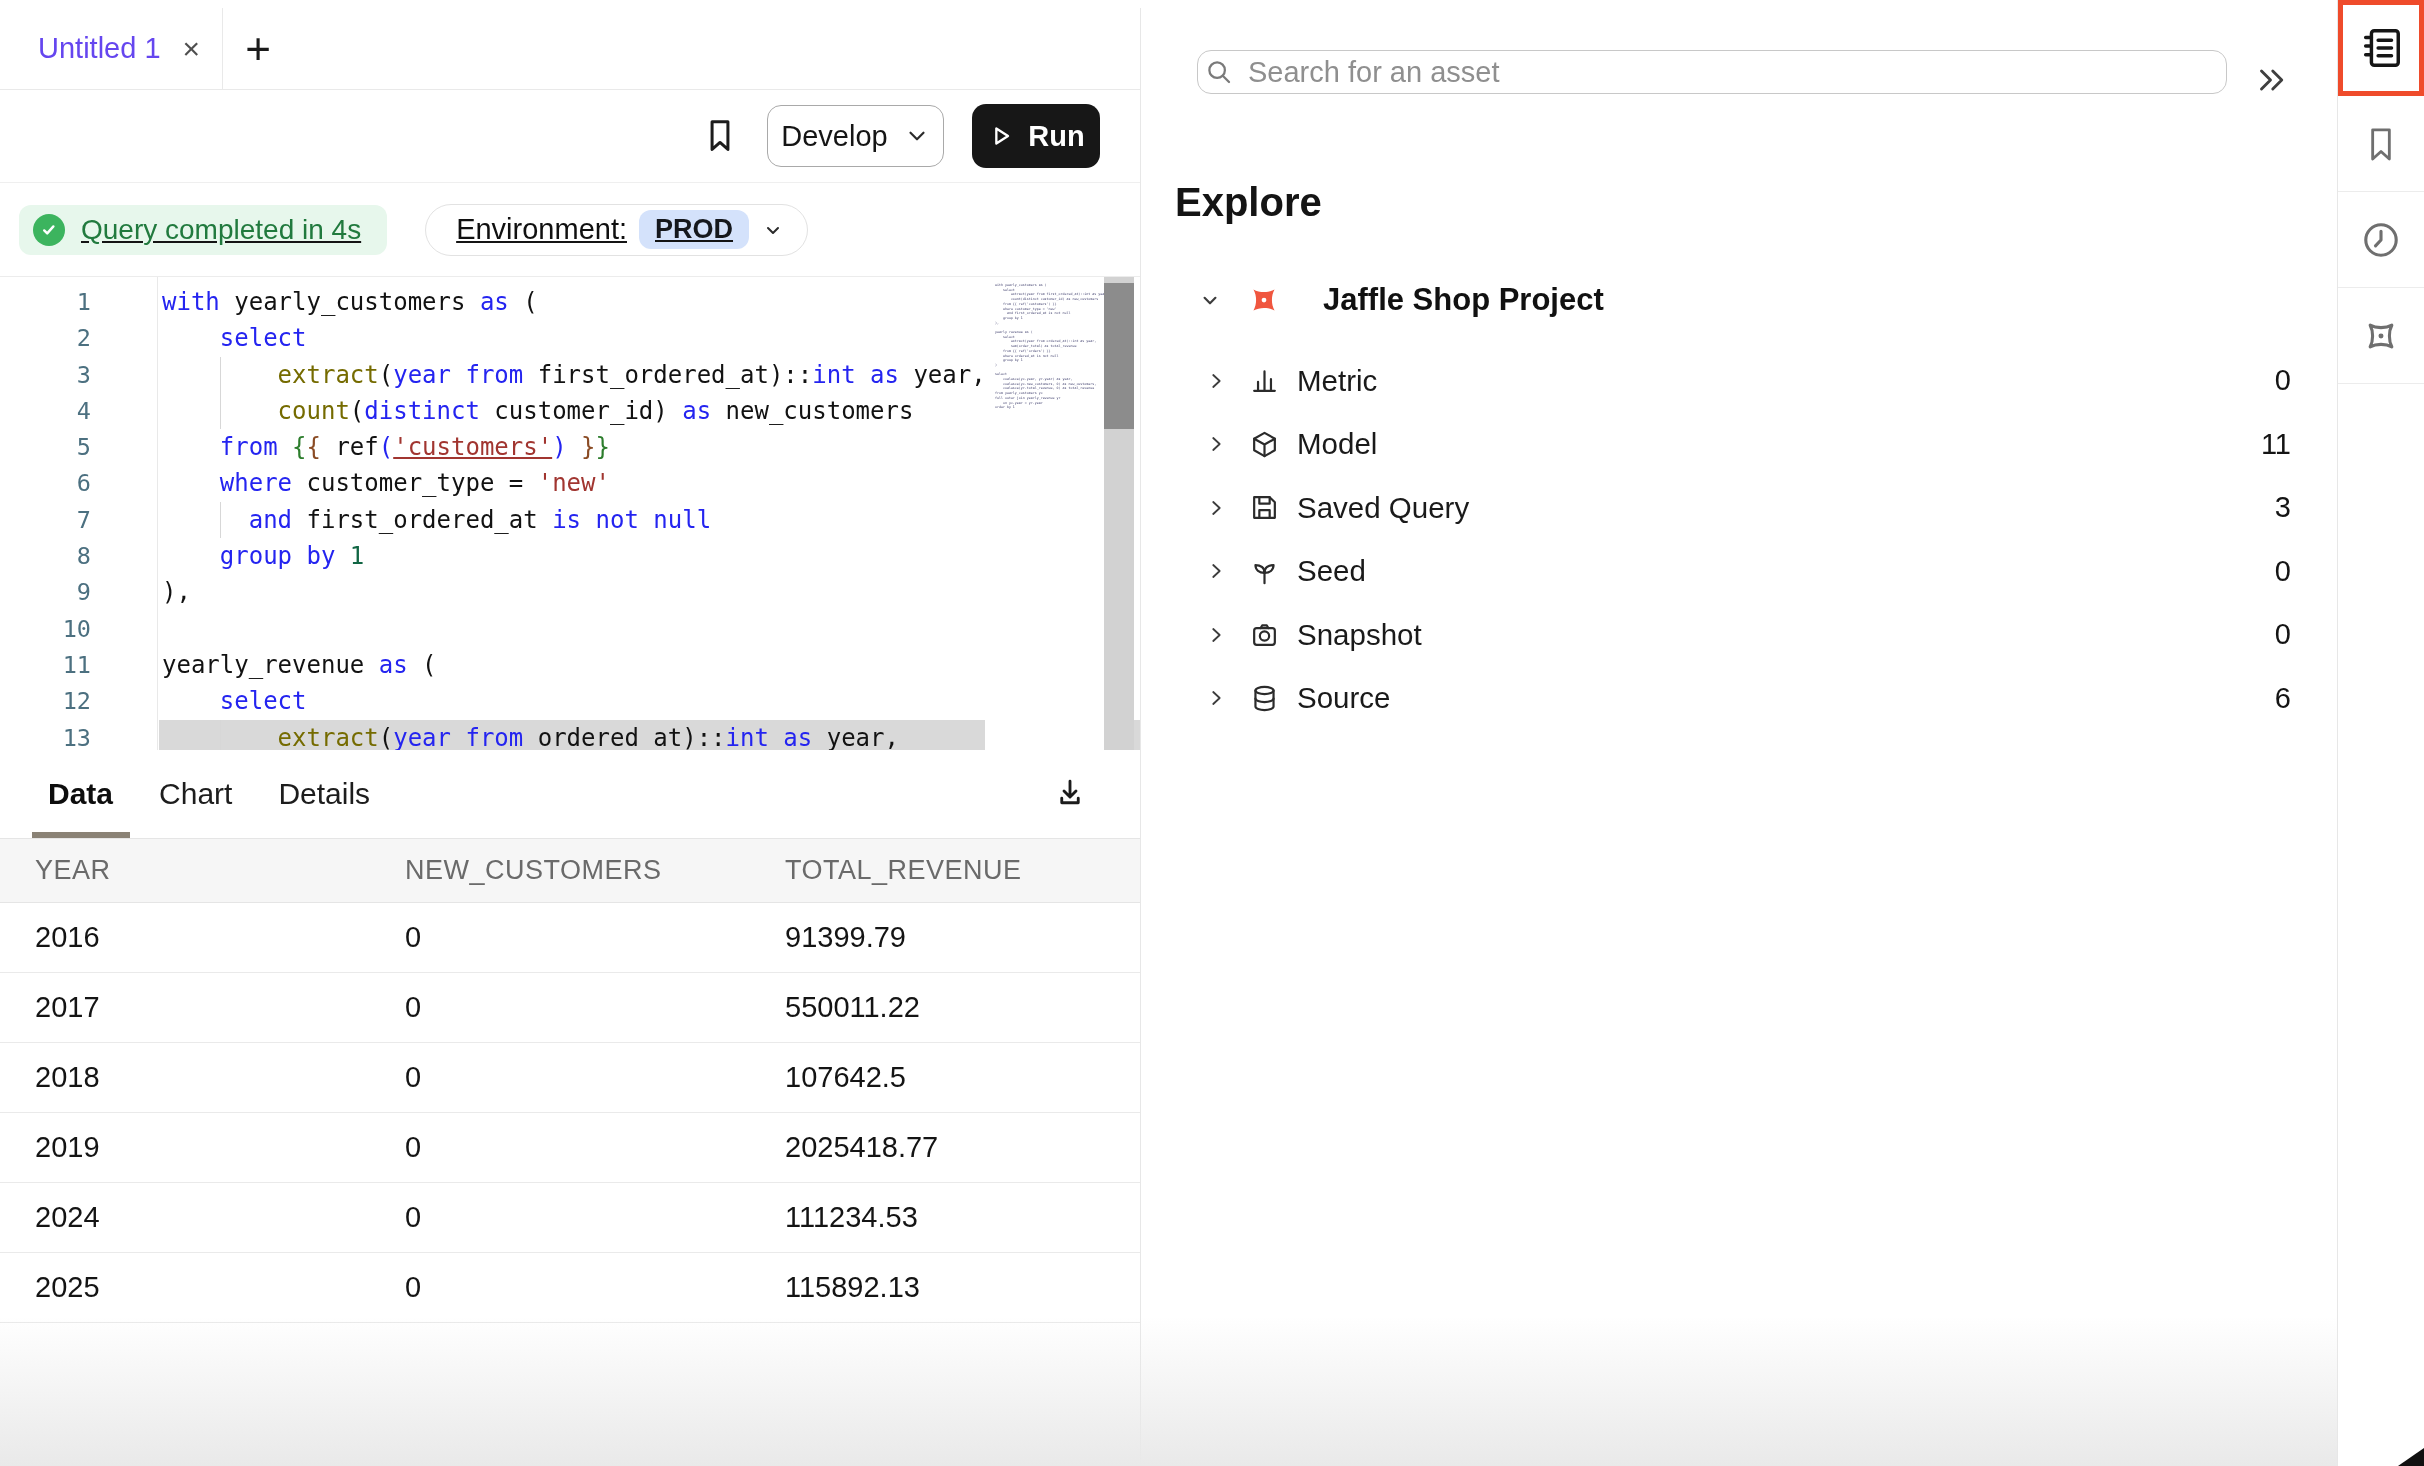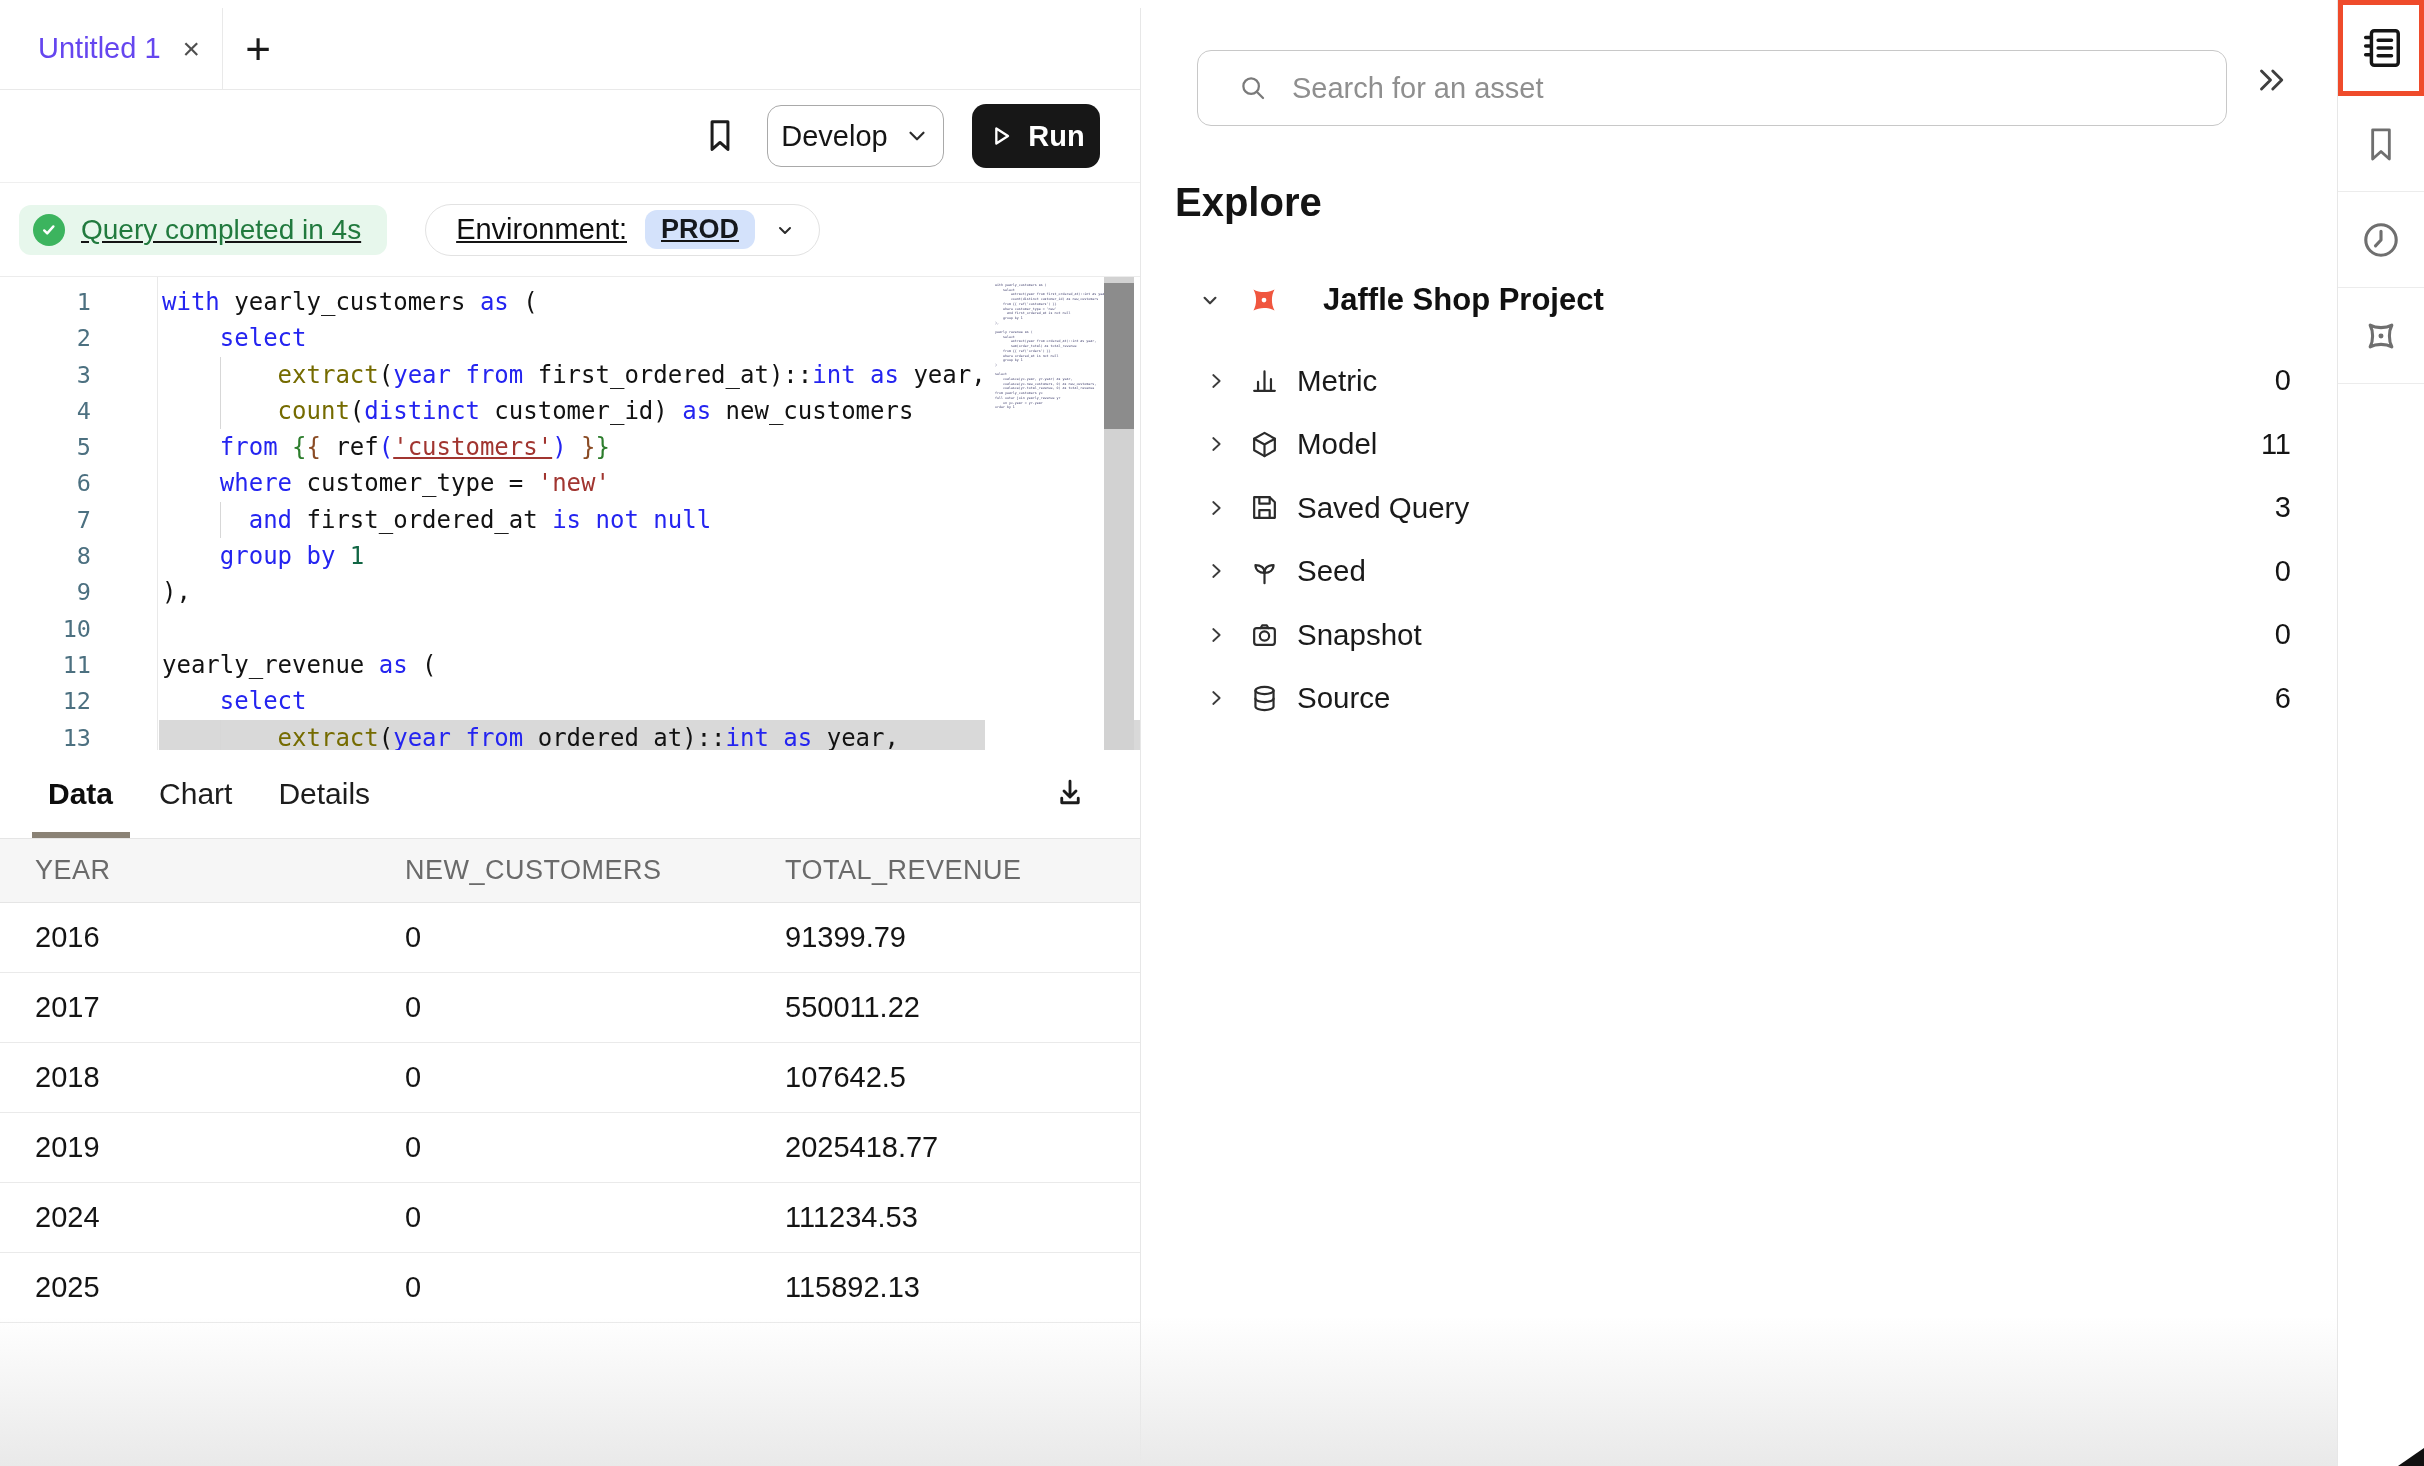--- a/index.html
+++ b/index.html
@@ -20,21 +20,21 @@
   .toolbar { position:relative; height:93px; border-bottom:1px solid #efefef; display:flex; align-items:center; justify-content:flex-end; padding-right:40px; gap:28px; }
   .icon-btn { display:flex; align-items:center; justify-content:center; cursor:pointer; }
   .btn { display:flex; align-items:center; justify-content:center; height:62px; border-radius:14px; font-size:29px; cursor:pointer; }
   .btn-develop { width:177px; background:#fff; border:1.5px solid #a9a9a9; gap:16px; color:#151515; }
   .btn-run { width:128px; height:64px; background:#171717; color:#fff; gap:13px; font-weight:600; }
 
   .status-row { position:relative; height:93px; display:flex; align-items:center; gap:38px; padding-left:19px;text-decoration:underline; }
   .query-pill { display:flex; align-items:center; gap:16px; height:50px; padding:0 26px 0 14px; background:#e7f7ec; border-radius:12px; }
   .query-check { width:32px; height:32px; border-radius:50%; background:#3cb45e; display:flex; align-items:center; justify-content:center; }
   .query-text { color:#217a3e; font-size:28px; font-weight:500; }
-  .env-select { display:flex; align-items:center; gap:18px; height:52px; padding:0 22px 0 30px; background:#fff; border:1.5px solid #e2e2e2; border-radius:26px; cursor:pointer; }
+  .env-select { display:flex; align-items:center; gap:12px; height:52px; padding:0 22px 0 30px; background:#fff; border:1.5px solid #e2e2e2; border-radius:26px; cursor:pointer; }
   .env-label { font-size:29px; color:#101010; }
   .env-badge { background:#d4e2fb; border-radius:12px; padding:4px 16px; font-size:27px; font-weight:600; color:#15181d; }
 
   
   .editor { position:relative; height:474px; border-top:1px solid #ececec; overflow:hidden; background:#fff; }
   .gutter { position:absolute; left:0; top:0; bottom:0; width:158px; border-right:1px solid #e9e9e9; padding-top:7px; }
   .gn { height:36.3px; line-height:36.3px; text-align:right; padding-right:66px; color:#4c7080; font-family:"DejaVu Sans Mono", monospace; font-size:23.5px; }
   .code-lines { position:absolute; left:159px; right:0; top:0; padding-top:7px; }
   .cl { height:36.3px; line-height:36.3px; white-space:pre; font-family:"DejaVu Sans Mono", monospace; font-size:24px; color:#121212; padding-left:3px; }
   .cl.hl { background:#d9d9d9; }
@@ -64,21 +64,21 @@
   .c2 { flex:0 0 380px; padding-left:35px; }
   .c3 { flex:1 1 auto; padding-left:35px; }
   .thead span { font-size:27px; color:#6a6a6a; letter-spacing:.5px; }
   .trow span { font-size:29px; color:#141414; }
 
   .bottom-fade { position:absolute; left:0; bottom:0; width:2337px; height:150px; background:linear-gradient(to bottom, rgba(233,233,233,0), #e9e9e9); pointer-events:none; }
 
   
   .right-panel { position:absolute; left:1142px; top:0; width:1195px; height:1466px; background:#fff; }
   .search-row { position:absolute; left:0; top:0; width:100%; height:130px; }
-  .search-box { position:absolute; left:55px; top:50px; width:1030px; height:76px; border:1.5px solid #c8c8c8; border-radius:14px; display:flex; align-items:center; padding-left:40px; gap:24px; background:#fff; }
+  .search-box { position:absolute; left:55px; top:50px; width:1030px; height:44px; border:1.5px solid #c8c8c8; border-radius:14px; display:flex; align-items:center; padding-left:6px; gap:14px; background:#fff; }
   .search-box input { border:none; outline:none; font-size:29px; font-family:"Liberation Sans", sans-serif; color:#1a1a1a; width:880px; background:transparent; }
   .search-box input::placeholder { color:#8f8f8f; }
   .collapse-btn { position:absolute; left:1112px; top:62px; cursor:pointer; }
   .explore-heading { position:absolute; left:33px; top:180px; font-size:40px; font-weight:600; color:#141414; }
 
   .tree { position:absolute; left:0; top:272px; width:100%; }
   .project-row { display:flex; align-items:center; height:56px; padding-left:55px; gap:22px; cursor:pointer; }
   .project-name { font-size:31px; font-weight:600; color:#111;margin-left:18px; }
   .tree-items { margin-top:21px; }
   .tree-row { display:flex; align-items:center; height:63.5px; padding-left:63px; cursor:pointer; }

